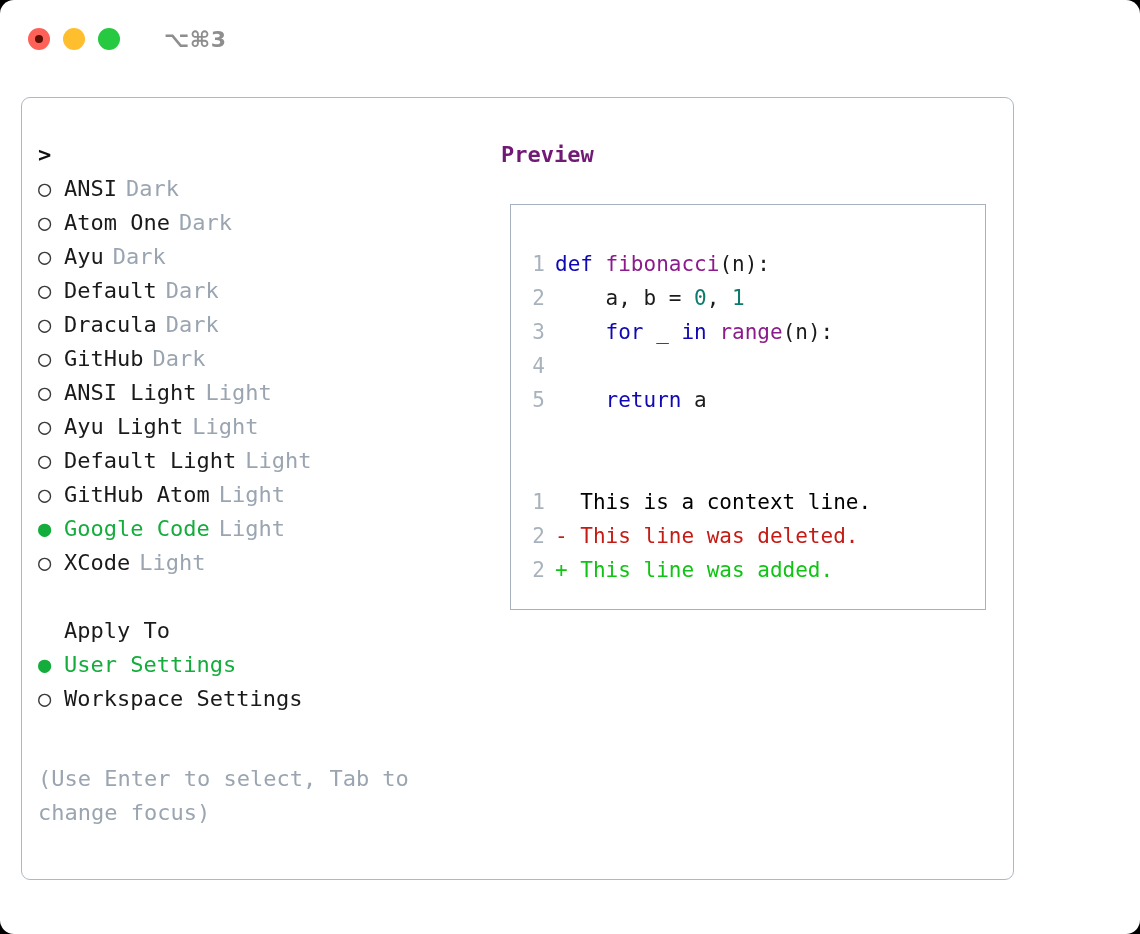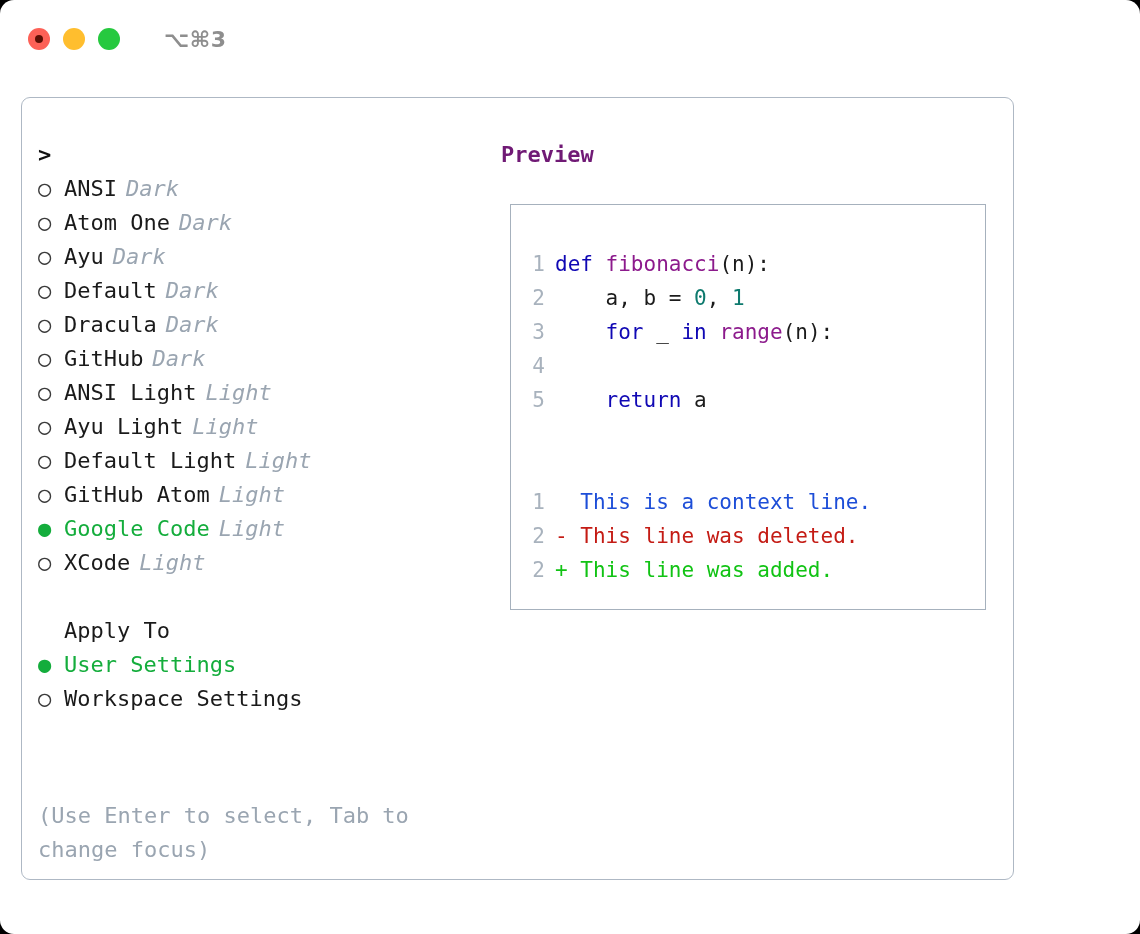--- a/index.html
+++ b/index.html
@@ -100,28 +100,28 @@
     flex: none;
     color: #3b3b3b;
     font-size: 22px;
   }
   .bullet.filled { color: #14ad3c; }
   .bullet.caret  { color: #111111; font-weight: bold; }
   .bullet.blank  { color: transparent; }
   .label         { color: #1a1a1a; }
   .label.bold    { font-weight: bold; color: #0d0d0d; }
   .label.sel     { color: #14ad3c; }
-  .suffix        { color: #9aa5b1; margin-left: 9px; font-style: italic; }
+  .suffix        { color: #9aa5b1; margin-left: 9px; }
 
   .spacer { height: 34px; }
 
   .hint {
     position: absolute;
     left: 16px;
-    top: 701px;
+    top: 664px;
     width: 420px;
     font-size: 22px;
     line-height: 34px;
     color: #9aa5b1;
   }
 
   
   .right-col {
     position: absolute;
     left: 479px;
@@ -157,21 +157,21 @@
     padding-right: 10px;
     color: #a8b2bd;
   }
   .code-text { white-space: pre; text-align: center; }
 
   
   .tok-kw   { color: #1008b4; }
   .tok-fn   { color: #8c1a8c; }
   .tok-num  { color: #0e7a6e; }
   .tok-pln  { color: #1b1b1b; }
-  .tok-ctx  { color: #1d4ed8; }
+  .tok-ctx  { color: #000000; }
   .tok-del  { color: #c41b14; }
   .tok-add  { color: #11c314; }
 
   .blank-line { height: 34px; }
 </style>
 </head>
 <body>
 
 <div class="window">
 

